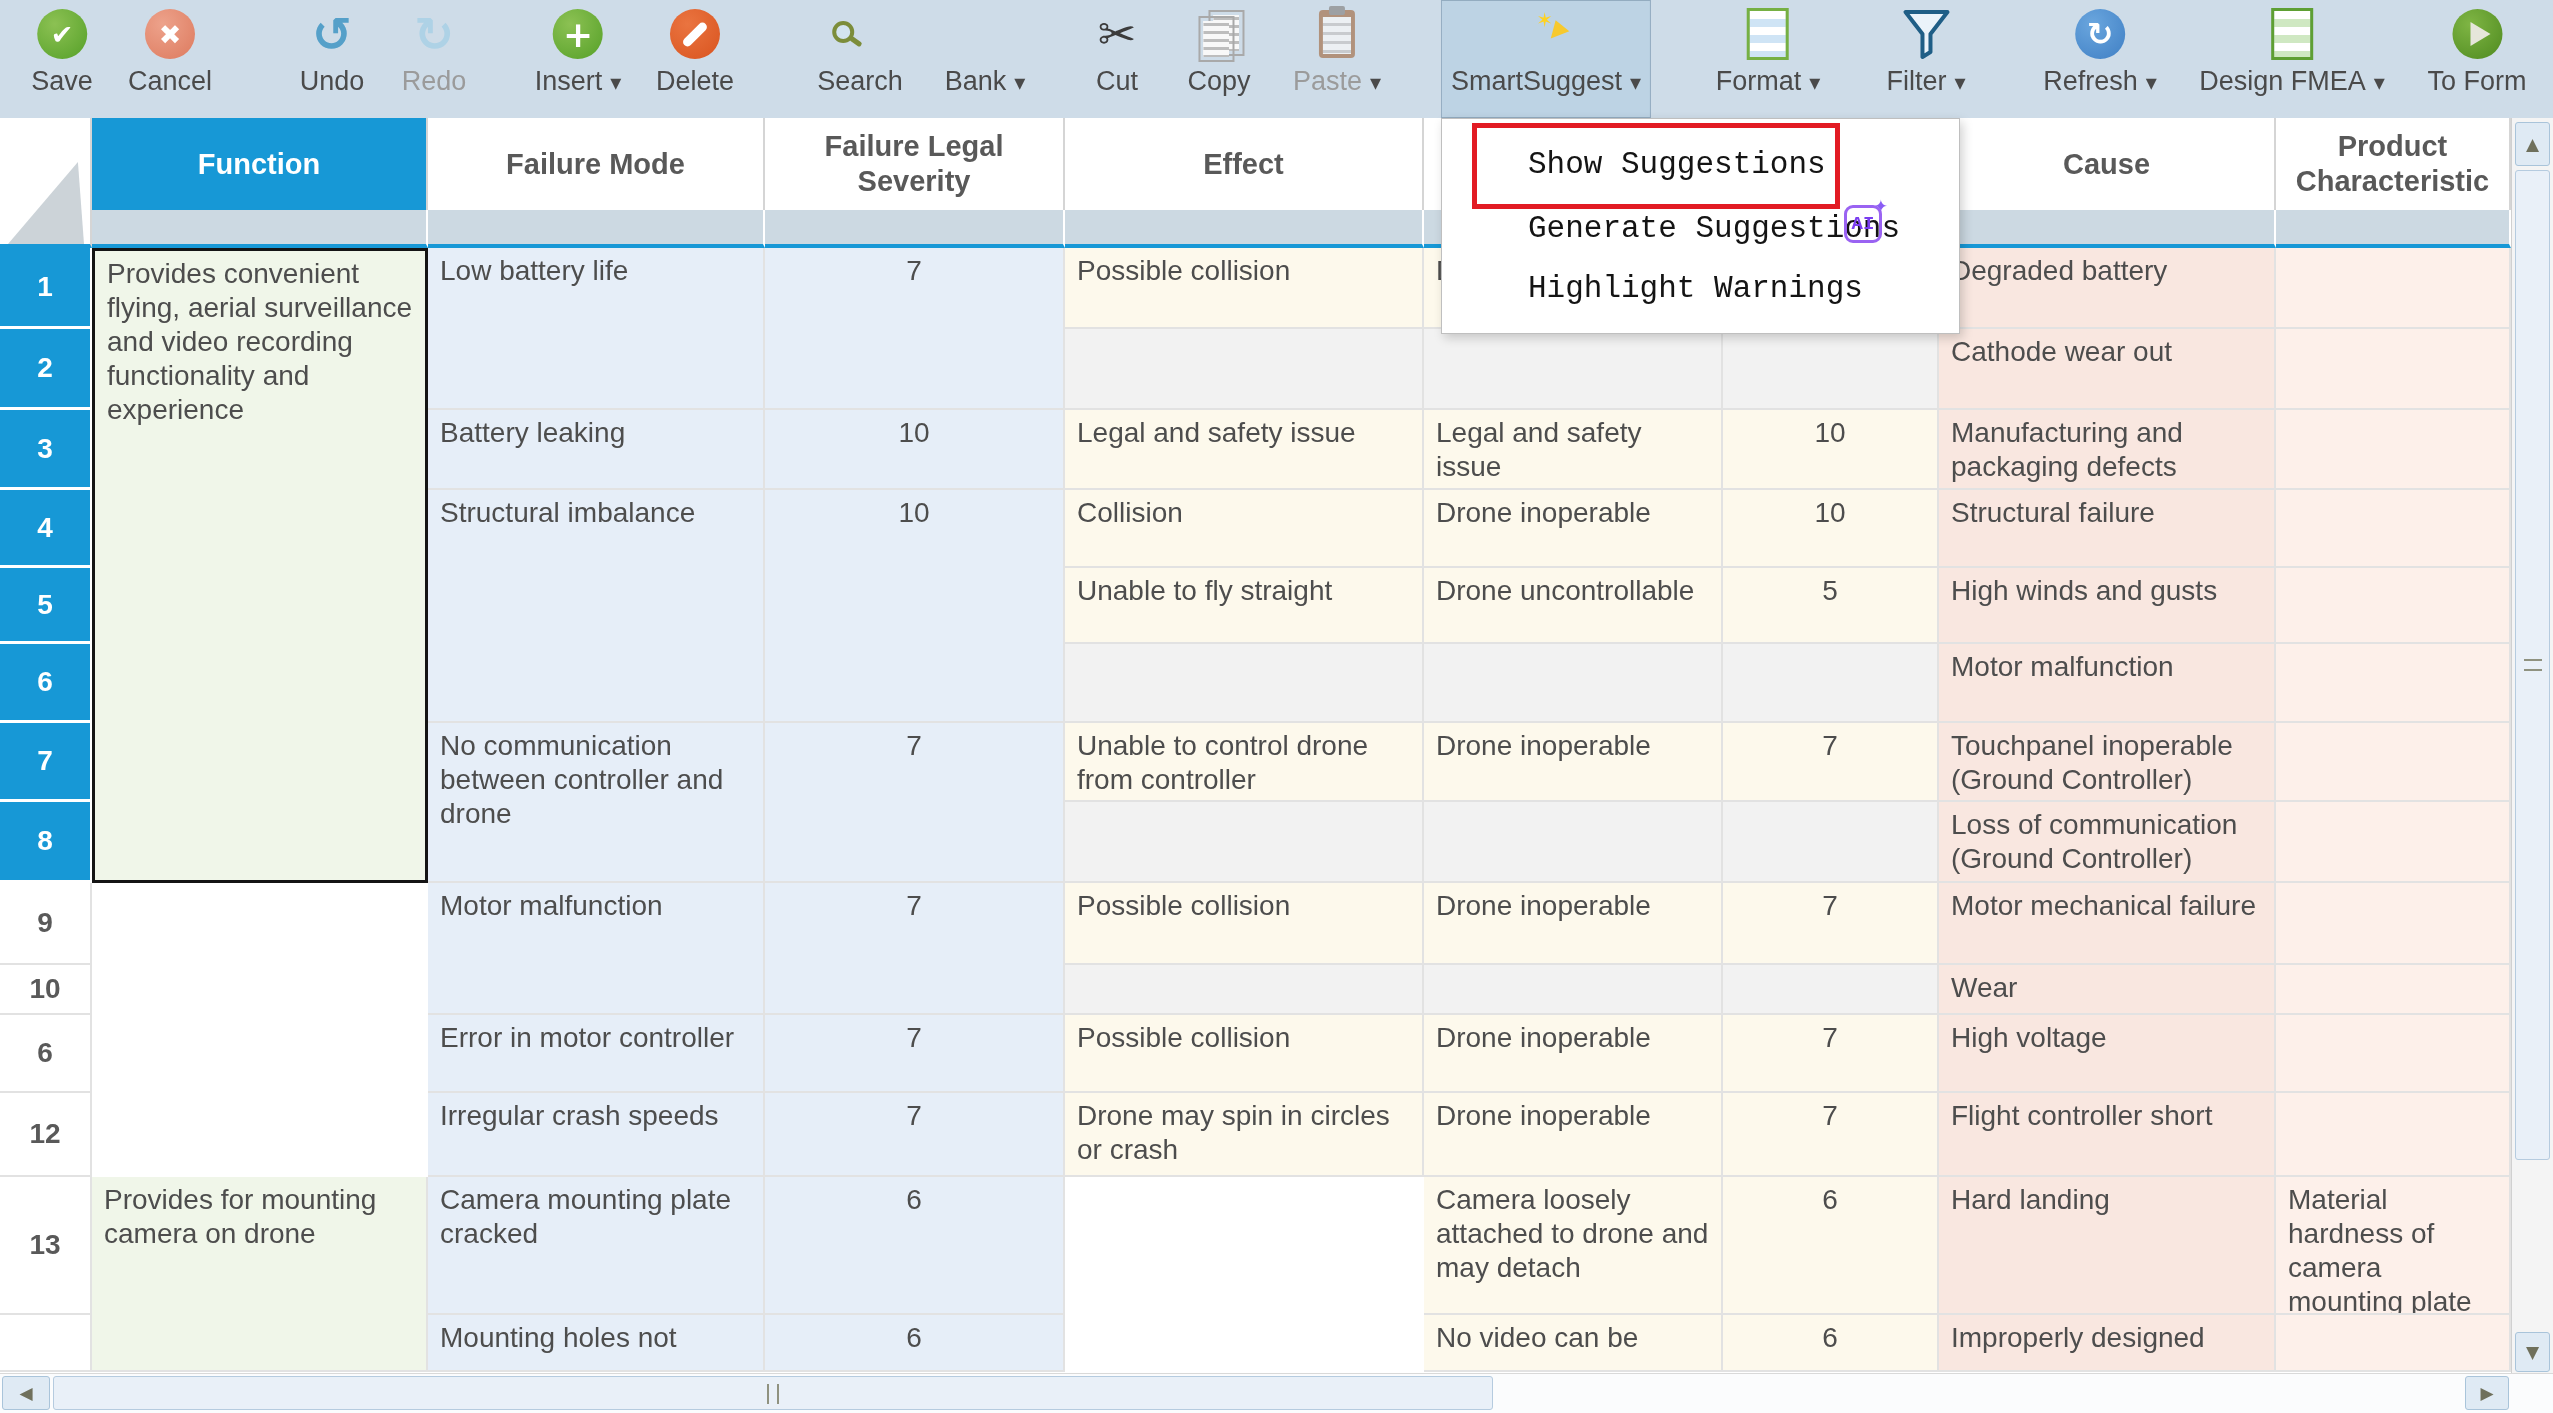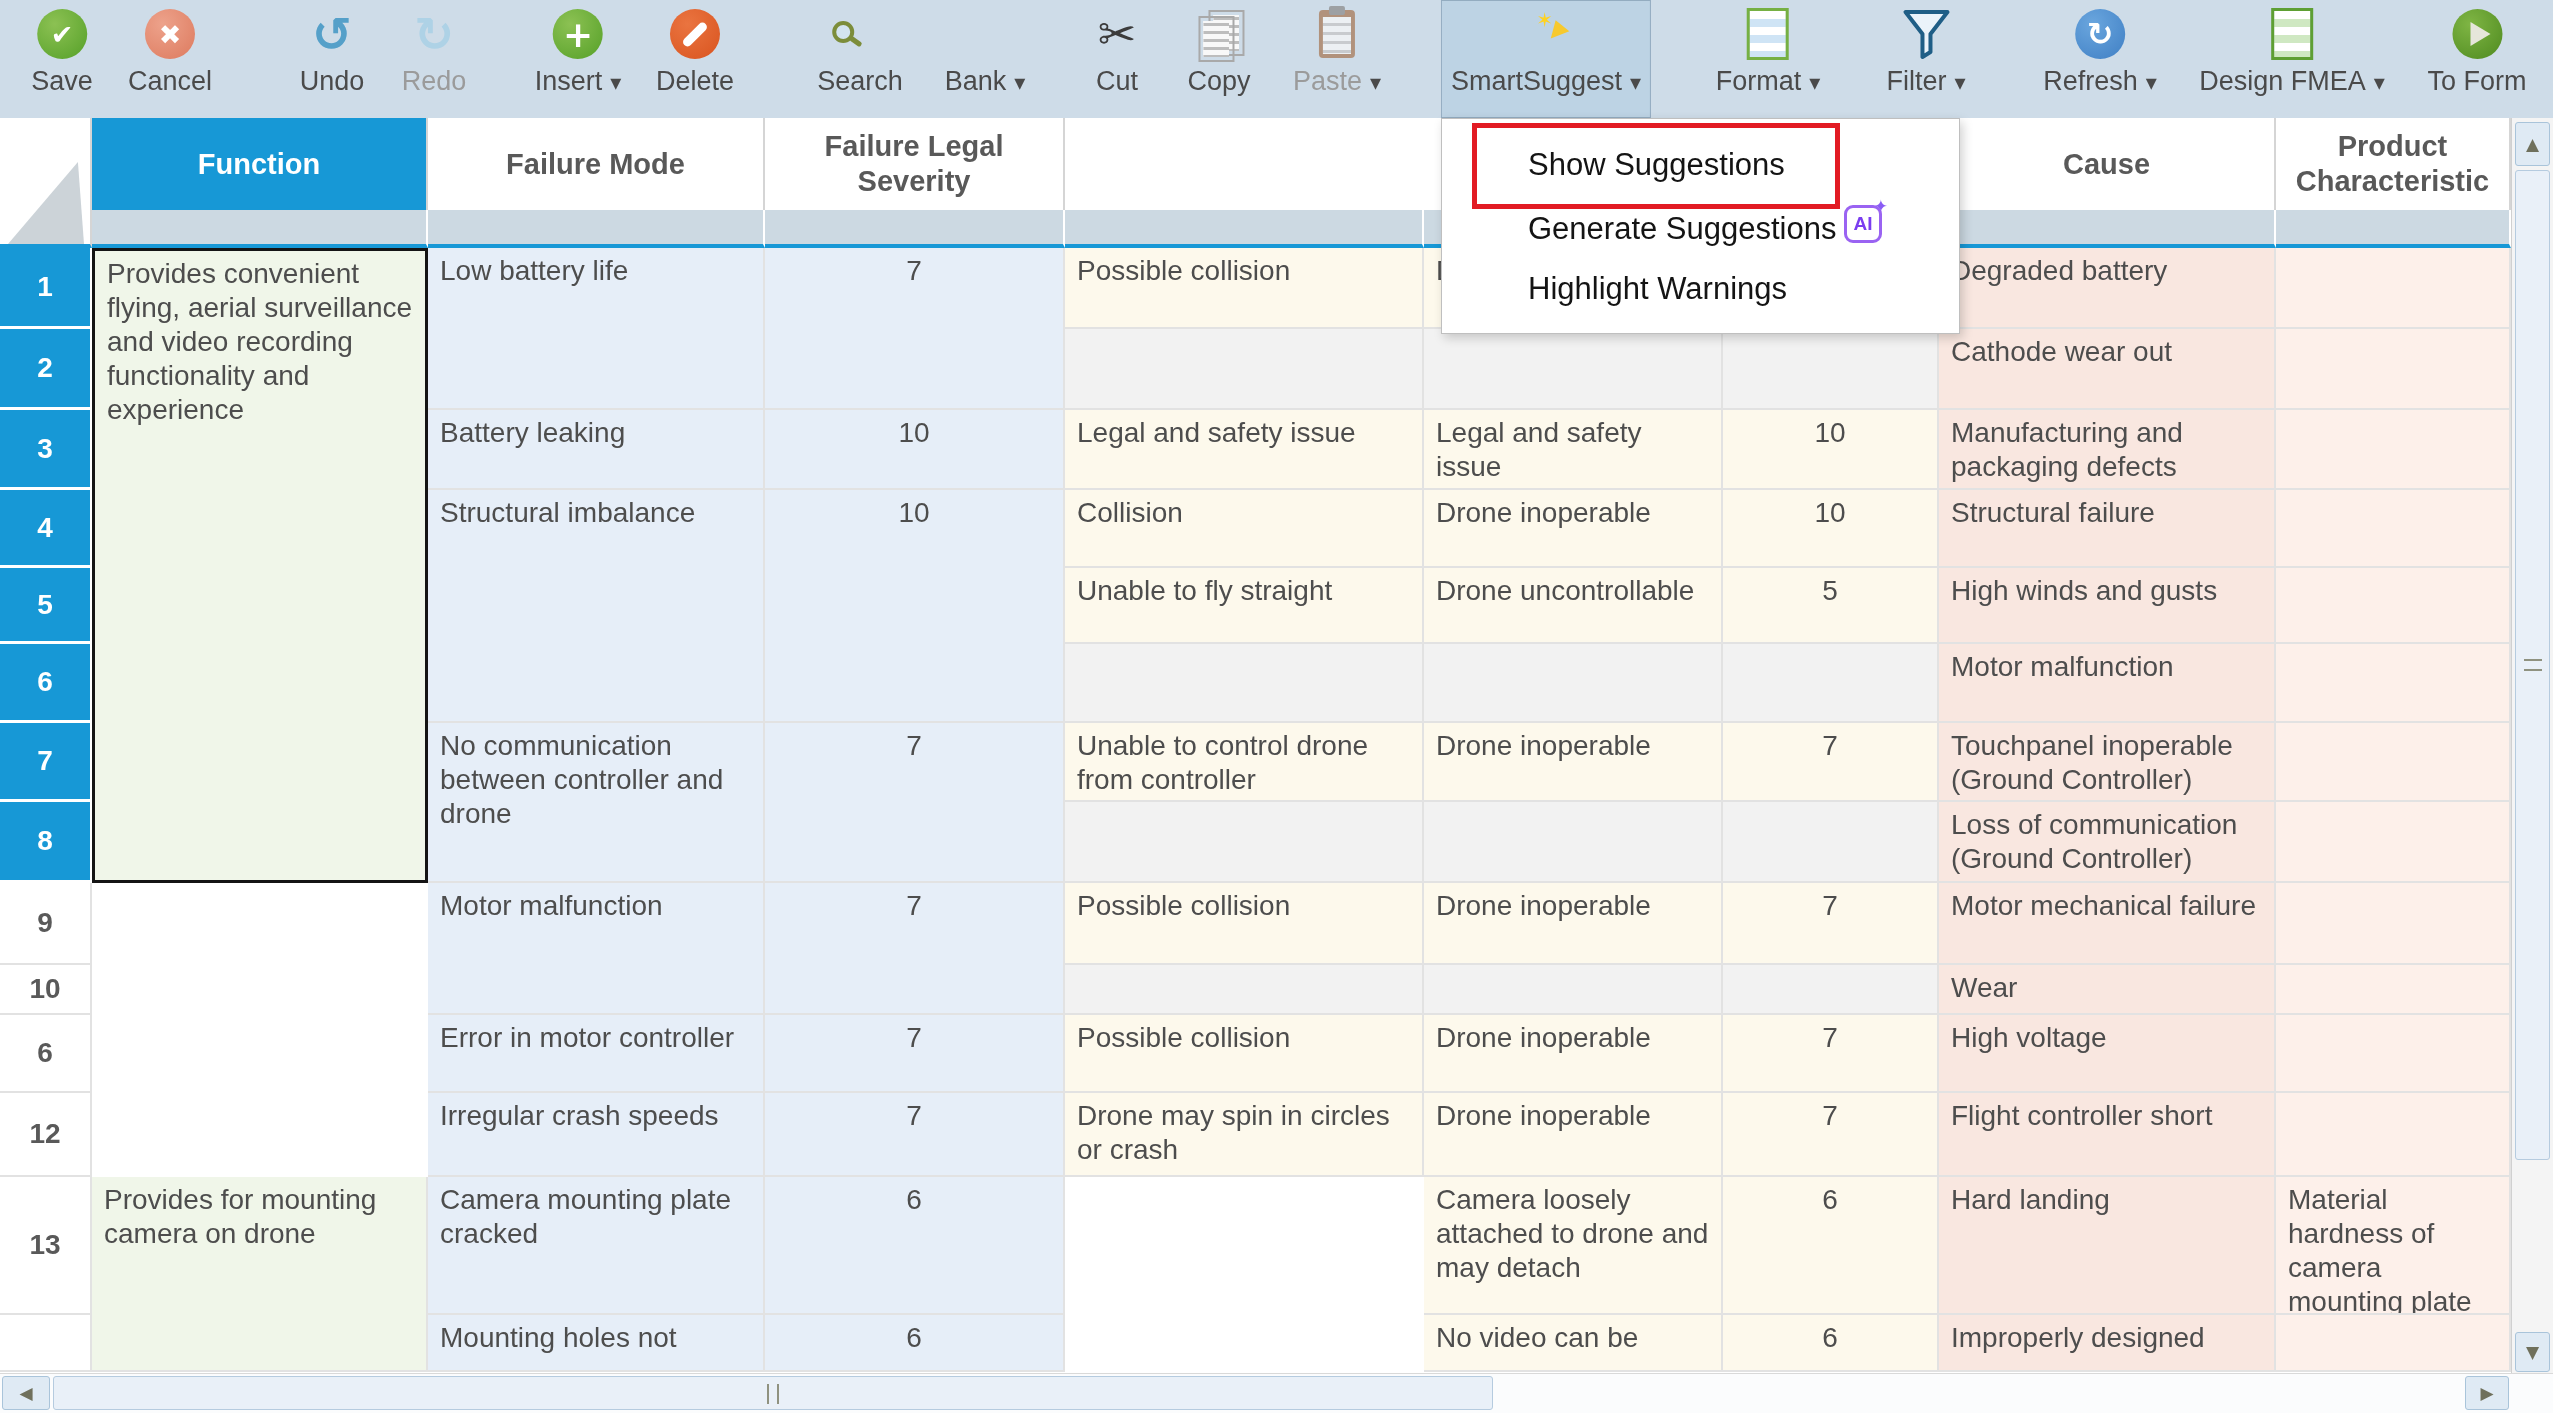--- a/index.html
+++ b/index.html
@@ -88,21 +88,21 @@
   .vgrip{position:absolute;left:8px;top:50%;width:18px;height:8px;transform:translateY(-50%);
          border-top:2px solid #8f9280;border-bottom:2px solid #8f9280;}
   .hs{position:absolute;left:0;top:1373px;width:2553px;height:40px;background:#fbfcfd;border-top:1px solid #d9d9d9;box-sizing:border-box;}
   .hleft{left:2px;top:2px;width:48px;height:34px;}
   .hright{left:2465px;top:2px;width:44px;height:34px;}
   .hthumb{position:absolute;left:53px;top:2px;width:1440px;height:34px;background:#e9f0f8;border:1px solid #b5cbdf;border-radius:3px;box-sizing:border-box;}
   .hgrip{position:absolute;left:50%;top:7px;width:8px;height:20px;transform:translateX(-50%);
          border-left:2px solid #8f9280;border-right:2px solid #8f9280;}
   
   .menu{position:absolute;left:1441px;top:118px;width:517px;height:214px;background:#fff;
-        border:1px solid #bfbfbf;box-shadow:3px 4px 10px rgba(0,0,0,.18);z-index:10;}
+        border:1px solid #bfbfbf;box-shadow:3px 4px 10px rgba(0,0,0,.18);z-index:10;font-family:Liberation Mono, monospace;}
   .mi{position:absolute;left:86px;font-size:31px;color:#141414;white-space:nowrap;cursor:default;}
   .mi1{top:28px;}
   .mi2{top:92px;}
   .mi3{top:152px;}
   .redbox{position:absolute;left:30px;top:4px;width:368px;height:86px;border:5px solid #e21b23;box-sizing:border-box;}
   .ai{position:absolute;left:402px;top:86px;width:38px;height:38px;border:3px solid #9a63f2;border-radius:9px;
       color:#7a3df0;font-weight:bold;font-size:19px;display:flex;align-items:center;justify-content:center;box-sizing:border-box;}
   .ai::after{content:"✦";position:absolute;right:-9px;top:-12px;font-size:17px;color:#8a5cf5;font-family:"DejaVu Sans",sans-serif;}
 </style>
 </head>
@@ -229,20 +229,21 @@
 </div>
 
 <div class="grid">
 
   <div class="c corner" style="grid-area:1/1/3/2">
       <span class="tri"></span>
     </div>
   <div class="c hd sel" style="grid-area:1/2/2/3">Function</div>
   <div class="c hd" style="grid-area:1/3/2/4">Failure Mode</div>
   <div class="c hd" style="grid-area:1/4/2/5">Failure Legal Severity</div>
+  <div class="c hd" style="grid-area:1/5/2/6">Effect</div>
   <div class="c hd" style="grid-area:1/6/2/7"></div>
   <div class="c hd" style="grid-area:1/7/2/8"></div>
   <div class="c hd" style="grid-area:1/8/2/9">Cause</div>
   <div class="c hd" style="grid-area:1/9/2/10">Product Characteristic</div>
 
   <div class="c fl" style="grid-area:2/2/3/3"></div>
   <div class="c fl" style="grid-area:2/3/3/4"></div>
   <div class="c fl" style="grid-area:2/4/3/5"></div>
   <div class="c fl" style="grid-area:2/5/3/6"></div>
   <div class="c fl" style="grid-area:2/6/3/7"></div>

